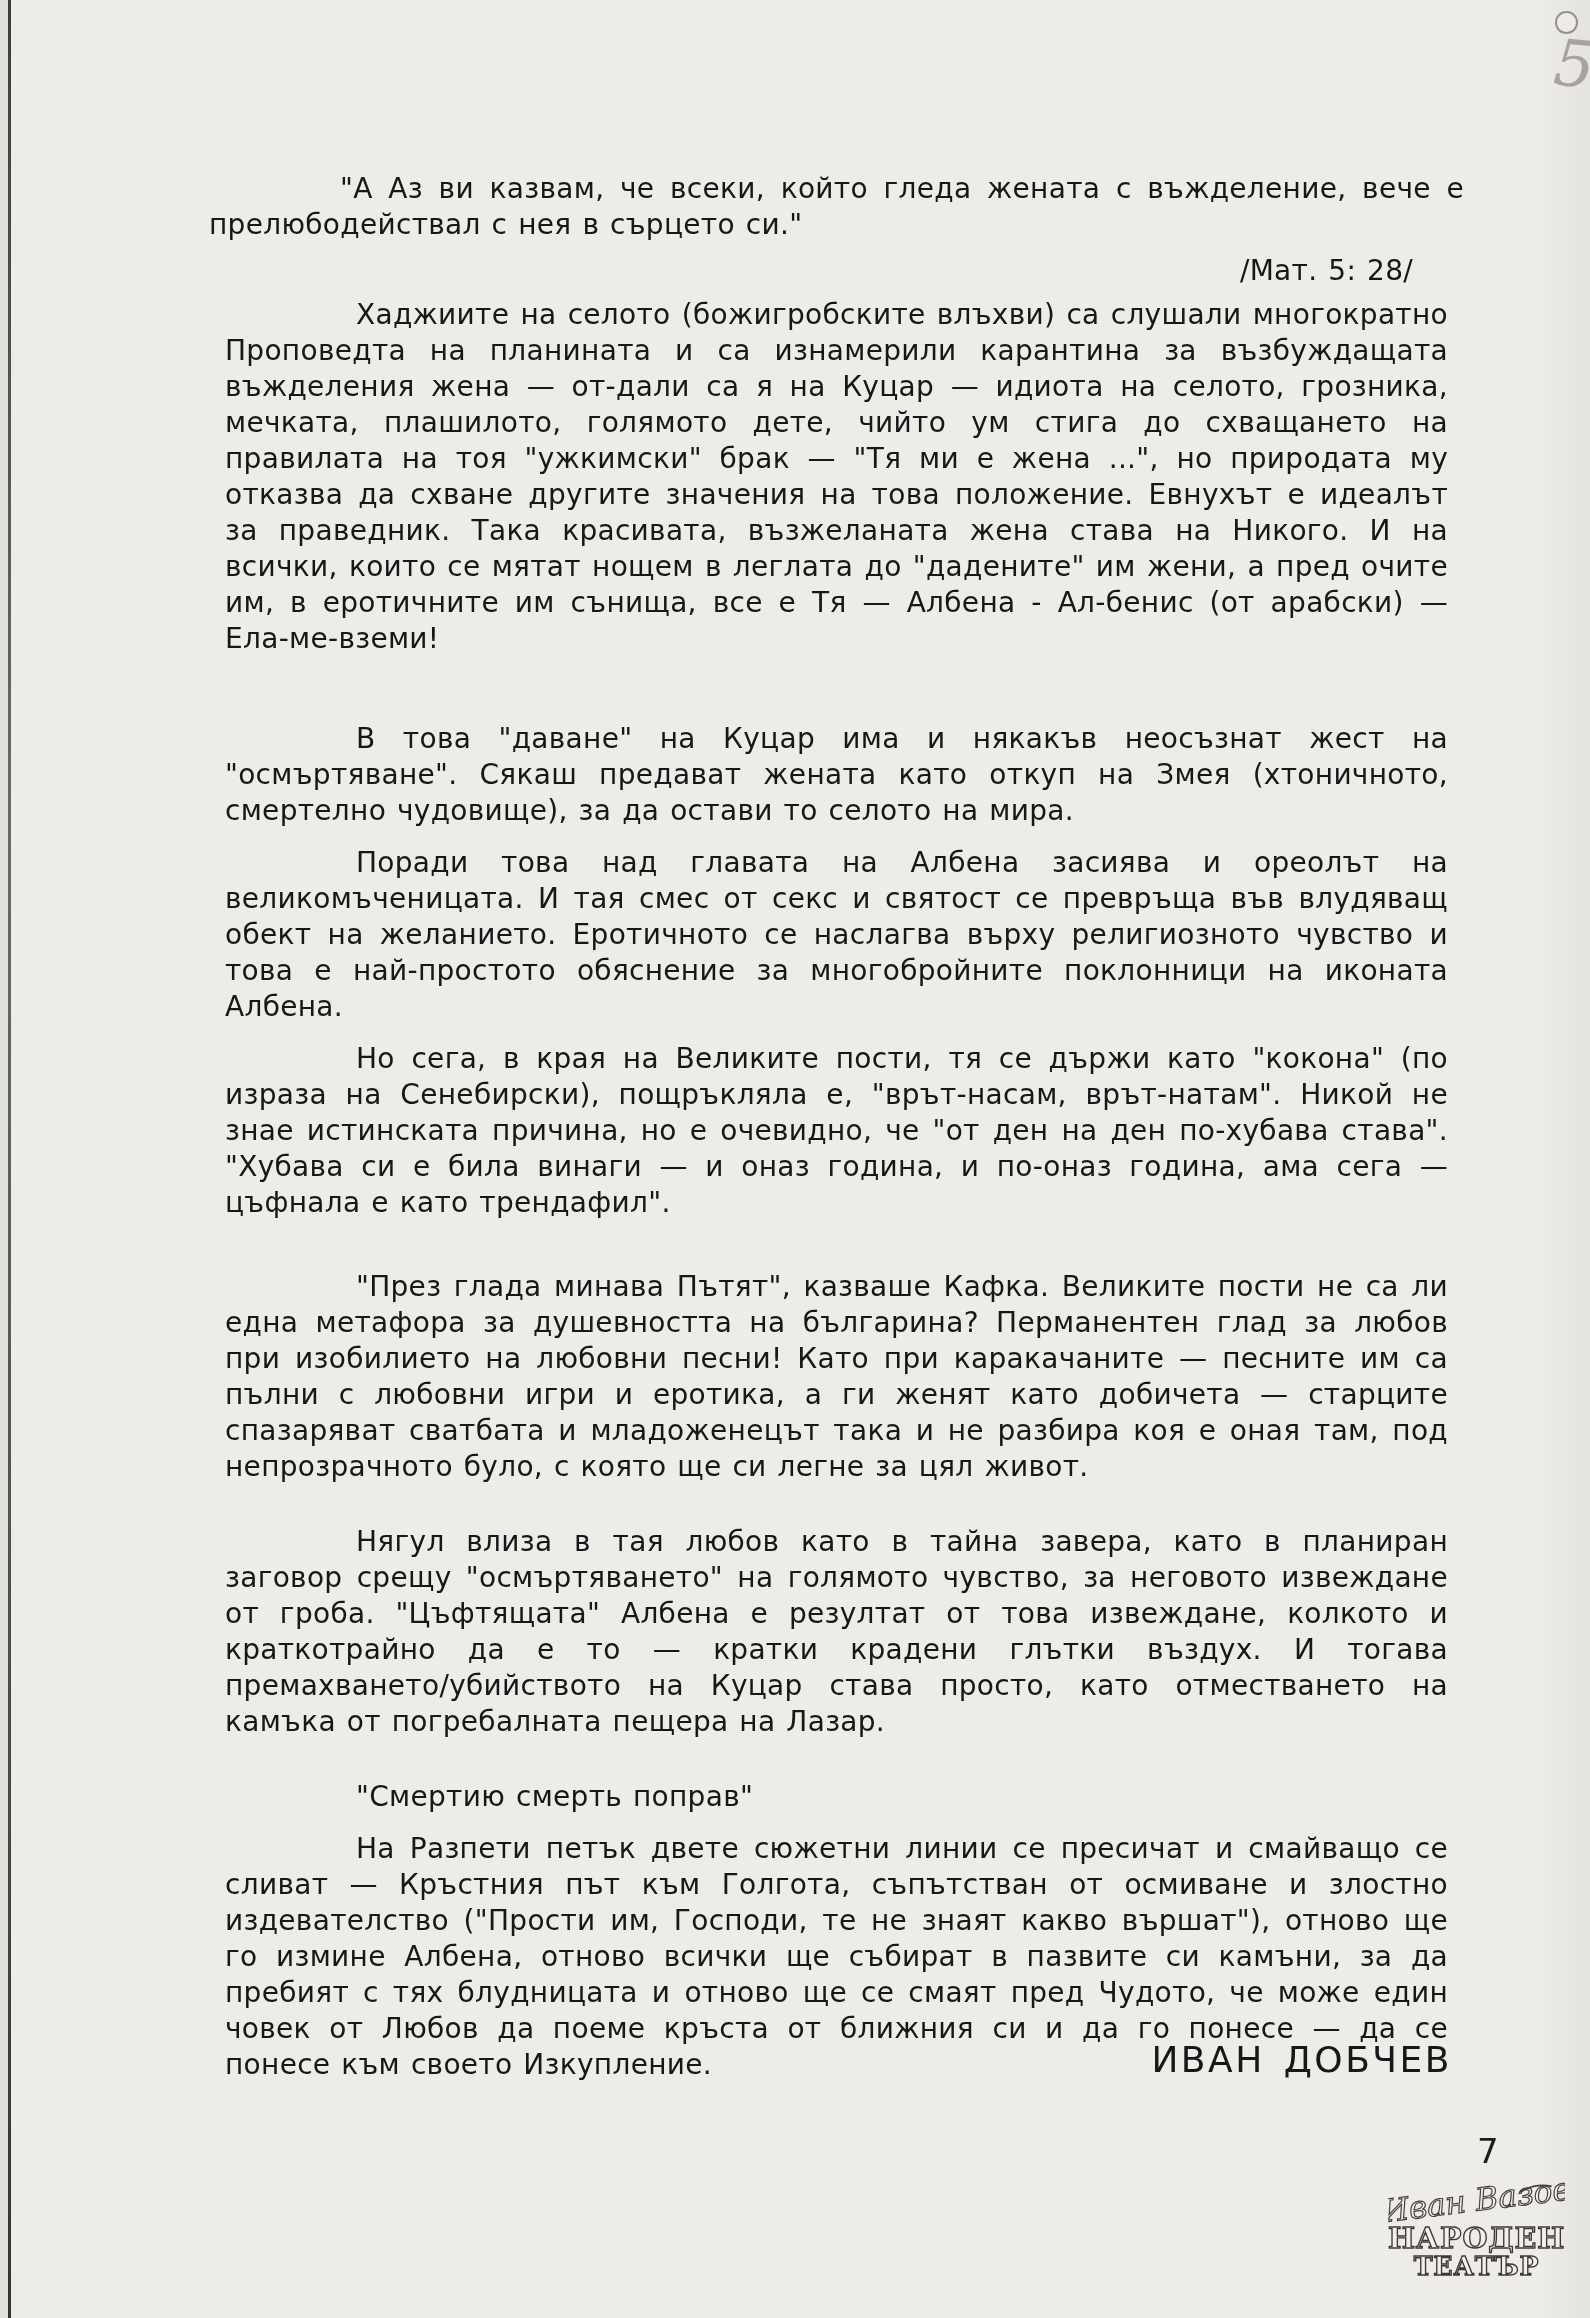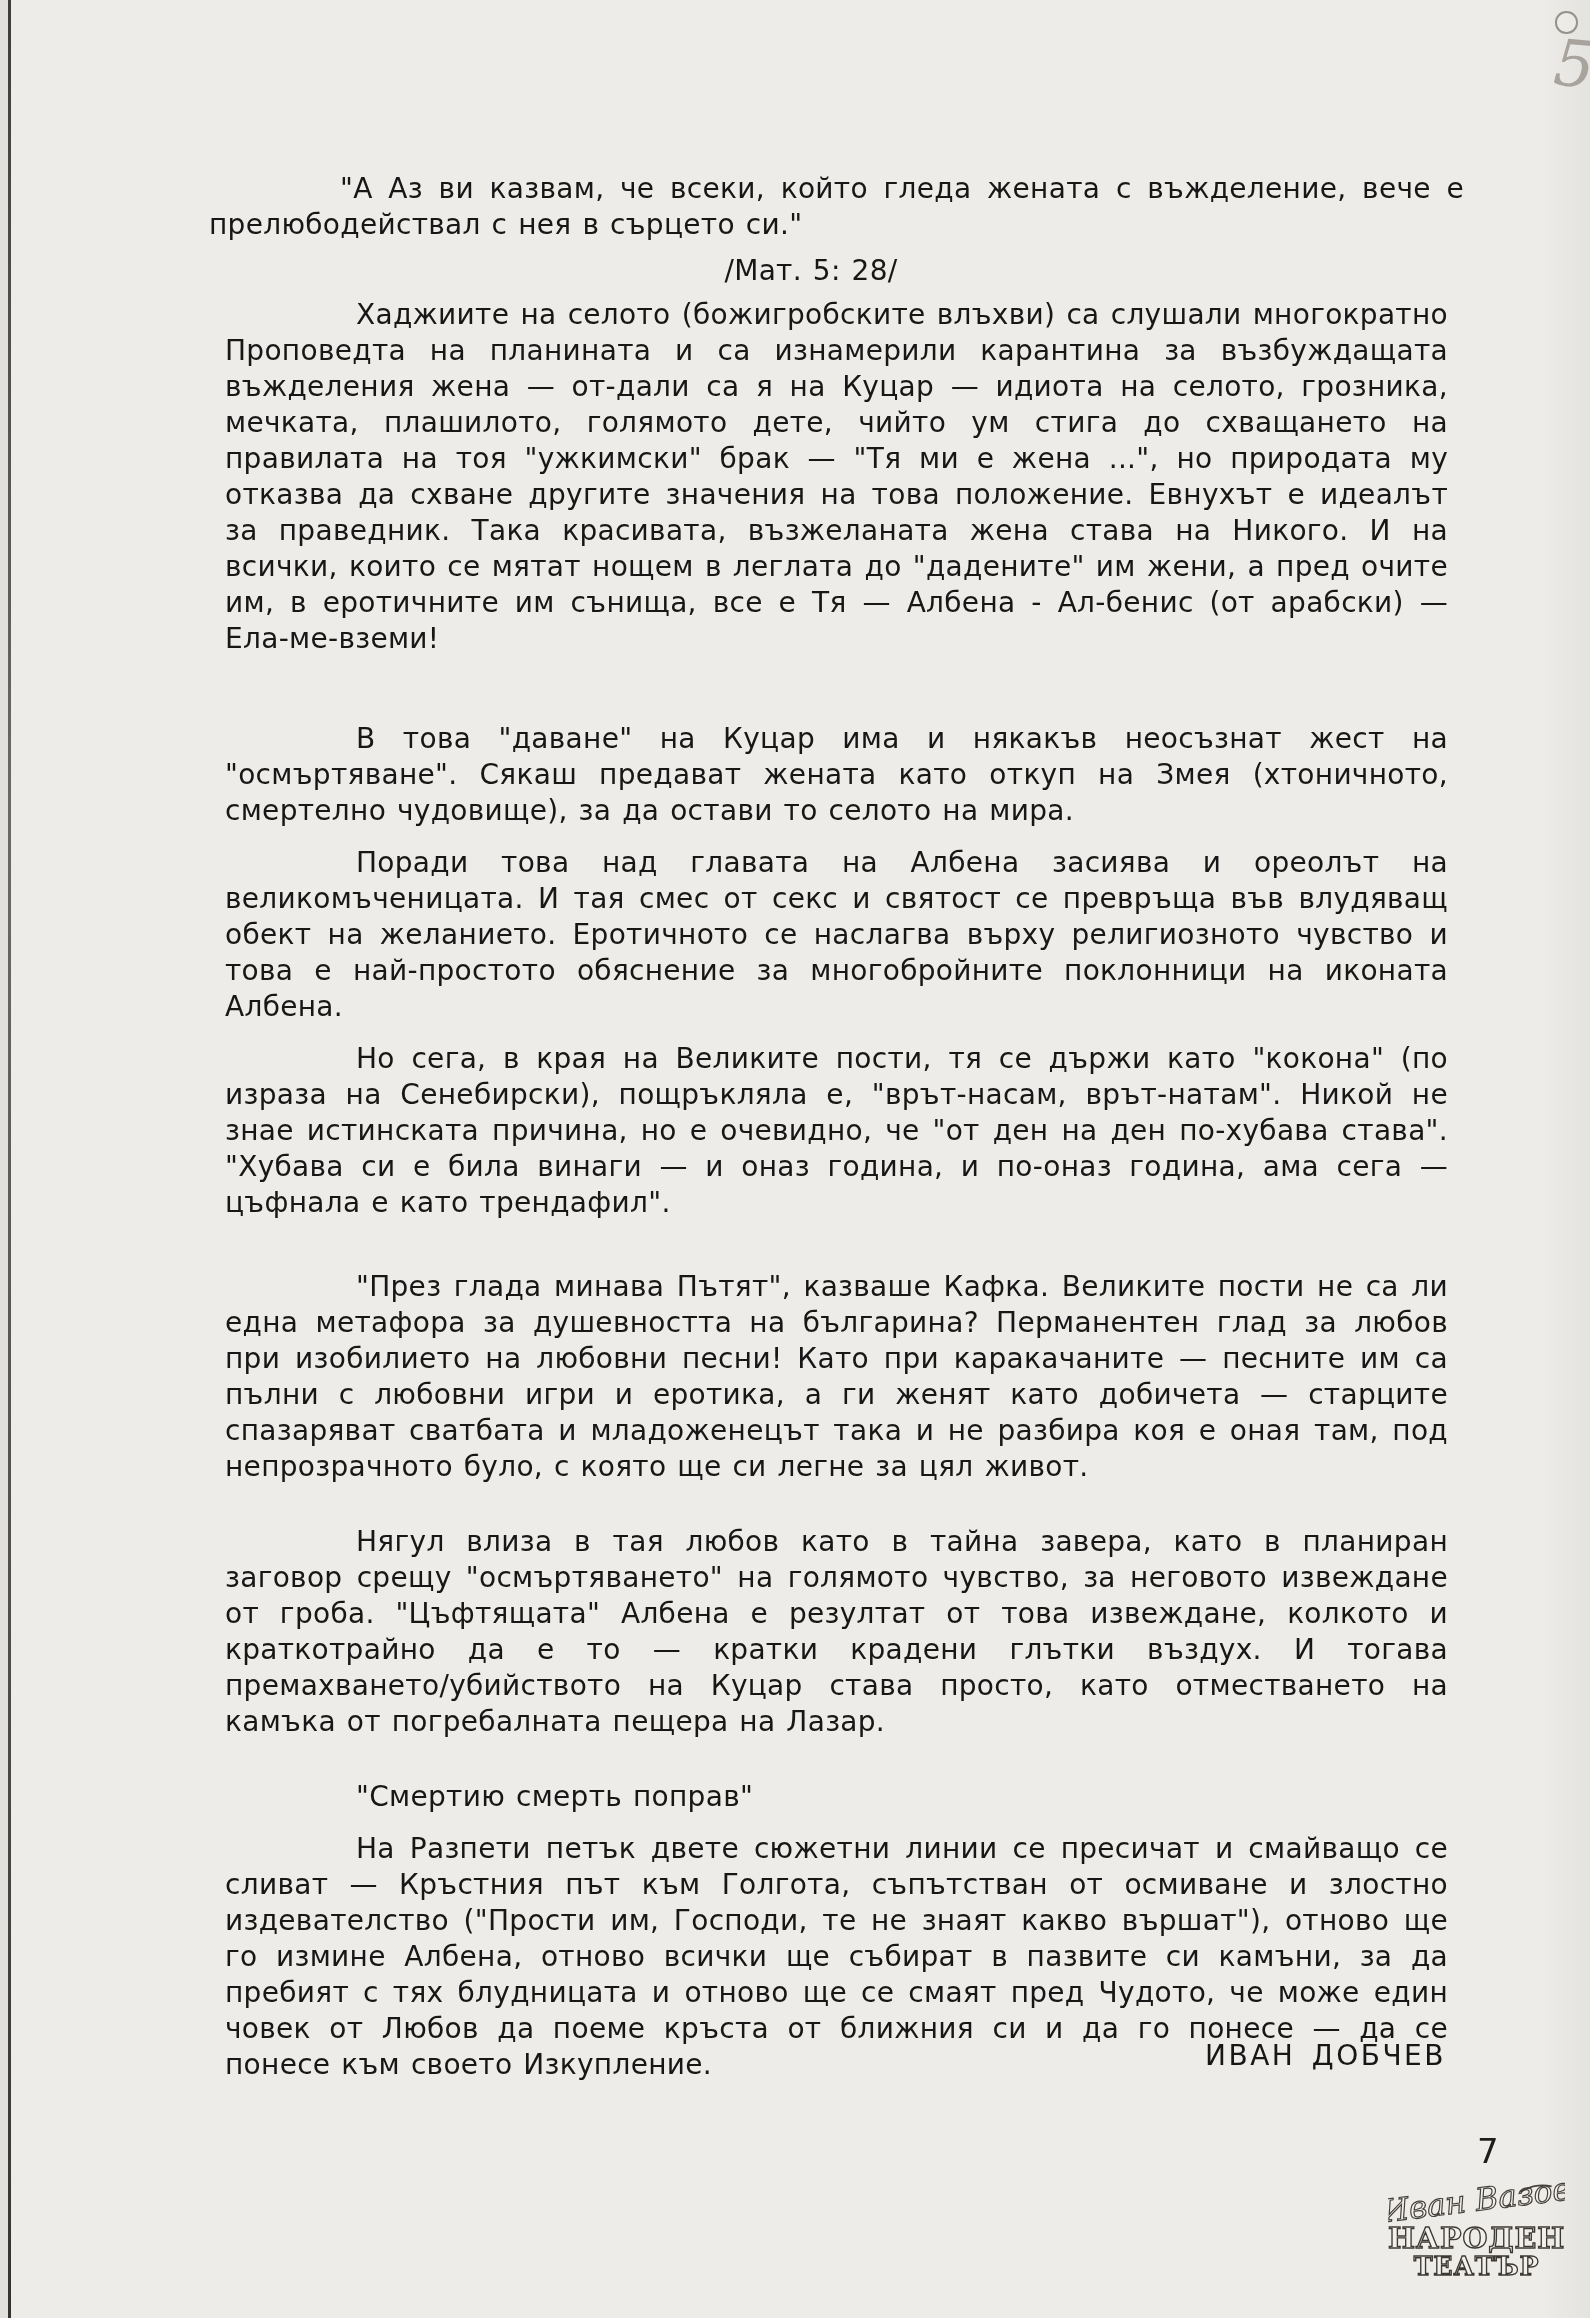--- a/index.html
+++ b/index.html
@@ -19,30 +19,30 @@
     background:linear-gradient(to right, rgba(0,0,0,0), rgba(0,0,0,0.04));}
 
   
   .content{
     position:absolute;left:209px;top:171px;width:1255px;
     font-size:28px;line-height:36px;
     letter-spacing:0.3px;word-spacing:1.7px;
     text-align:justify;
   }
   .epigraph{margin:0;text-indent:131px;text-align:justify;}
-  .citation{margin:10px 0 0 0;text-align:center;padding-right:51px;text-indent:0;}
+  .citation{margin:10px 0 0 0;text-align:right;padding-right:51px;text-indent:0;}
   .para{margin:16px;text-indent:131px;text-align:justify;}
   .gap-start{margin-top:8.4px;}
   .gap-wide{margin-top:64px;}
   .gap-medium{margin-top:48px;}
   .gap-narrow{margin-top:39px;}
 
   .signature{
-    position:absolute;top:2039px;right:144px;
-    font-size:28px;letter-spacing:2.5px;word-spacing:5px;
+    position:absolute;top:2039px;right:138px;
+    font-size:36px;letter-spacing:2.5px;word-spacing:5px;
   }
   .page-number{
     position:absolute;left:1477px;top:2131px;
     font-size:34px;color:#1d1d1d;
   }
 
   
   .logo{position:absolute;left:1388px;top:2172px;width:177px;height:118px;}
 
   

